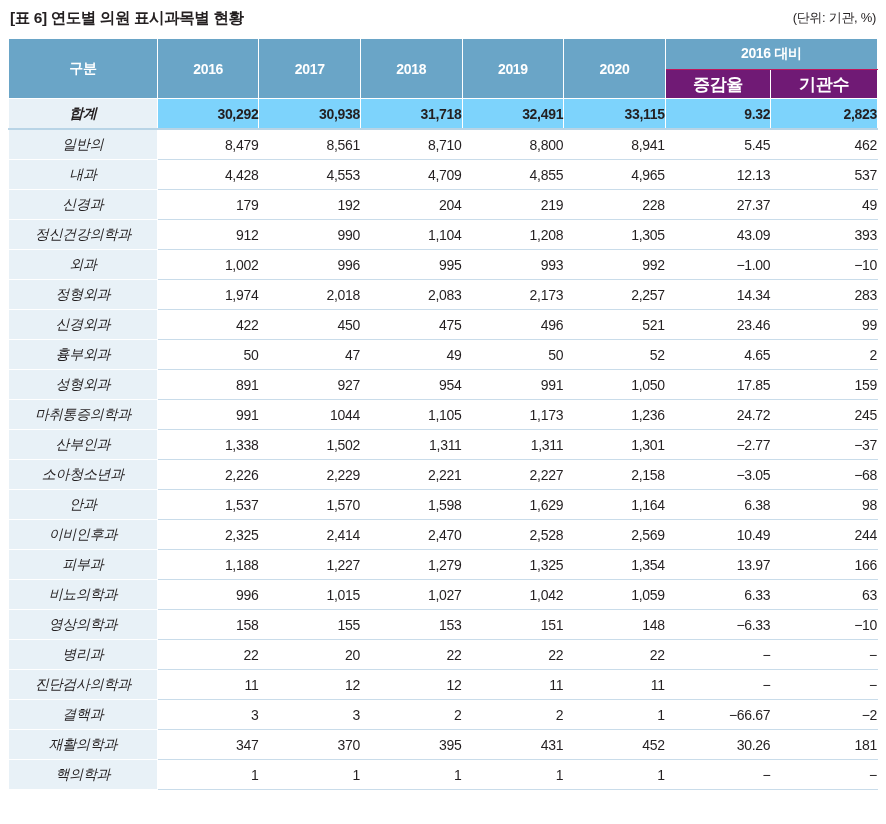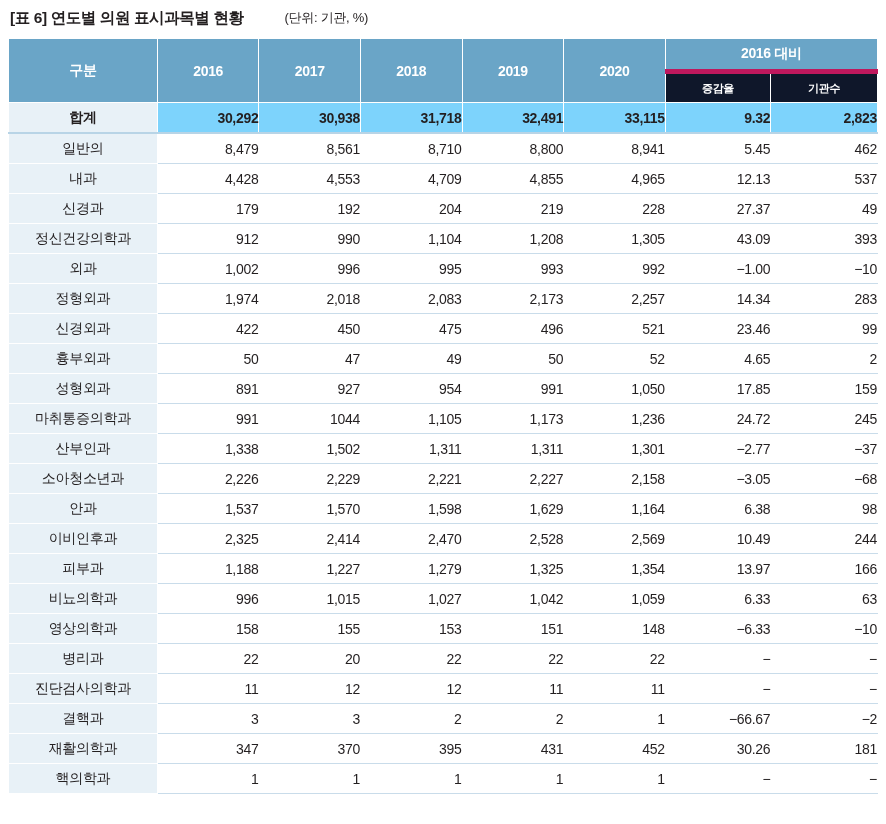--- a/index.html
+++ b/index.html
@@ -17,22 +17,22 @@
   .page {
     position: relative;
     width: 886px;
     height: 824px;
     box-sizing: border-box;
     padding: 8px 8px 0 8px;
   }
   .caption-row {
     display: flex;
     align-items: flex-end;
+    justify-content: space-between;
     padding: 0 2px 9px 2px;
-    gap: 41px;
   }
   .caption {
     font-size: 15.5px;
     font-weight: bold;
     letter-spacing: -0.4px;
     color: #231f20;
   }
   .unit {
     font-size: 13px;
     color: #231f20;
@@ -53,39 +53,40 @@
   }
   
   thead th {
     background: #6aa5c7;
     color: #ffffff;
     font-weight: bold;
     text-align: center;
     vertical-align: middle;
   }
   thead th.sub {
-    background: #0f172a;
-    font-size: 11px;
+    background: #701a75;
+    font-size: 17px;
   }
   thead tr.r1 th { height: 30px; }
   thead tr.r2 th { height: 28px; }
-  thead th.span2 { border-bottom: 5px solid #be185d; }
+  thead th.span2 { border-bottom: 1px solid #be185d; }
 
   
   tbody td {
     text-align: right;
     padding-right: 11px;
     vertical-align: middle;
     background: #ffffff;
   }
   tbody td.label {
     text-align: center;
     padding-right: 0;
     background: #e8f1f7;
     color: #231f20;
+    font-style: italic;
   }
   tbody tr.total td {
     font-weight: bold;
     background: #7dd3fc;
   }
   tbody tr.total td.label {
     background: #e8f1f7;
     font-weight: bold;
   }
   tbody tr.total td {

